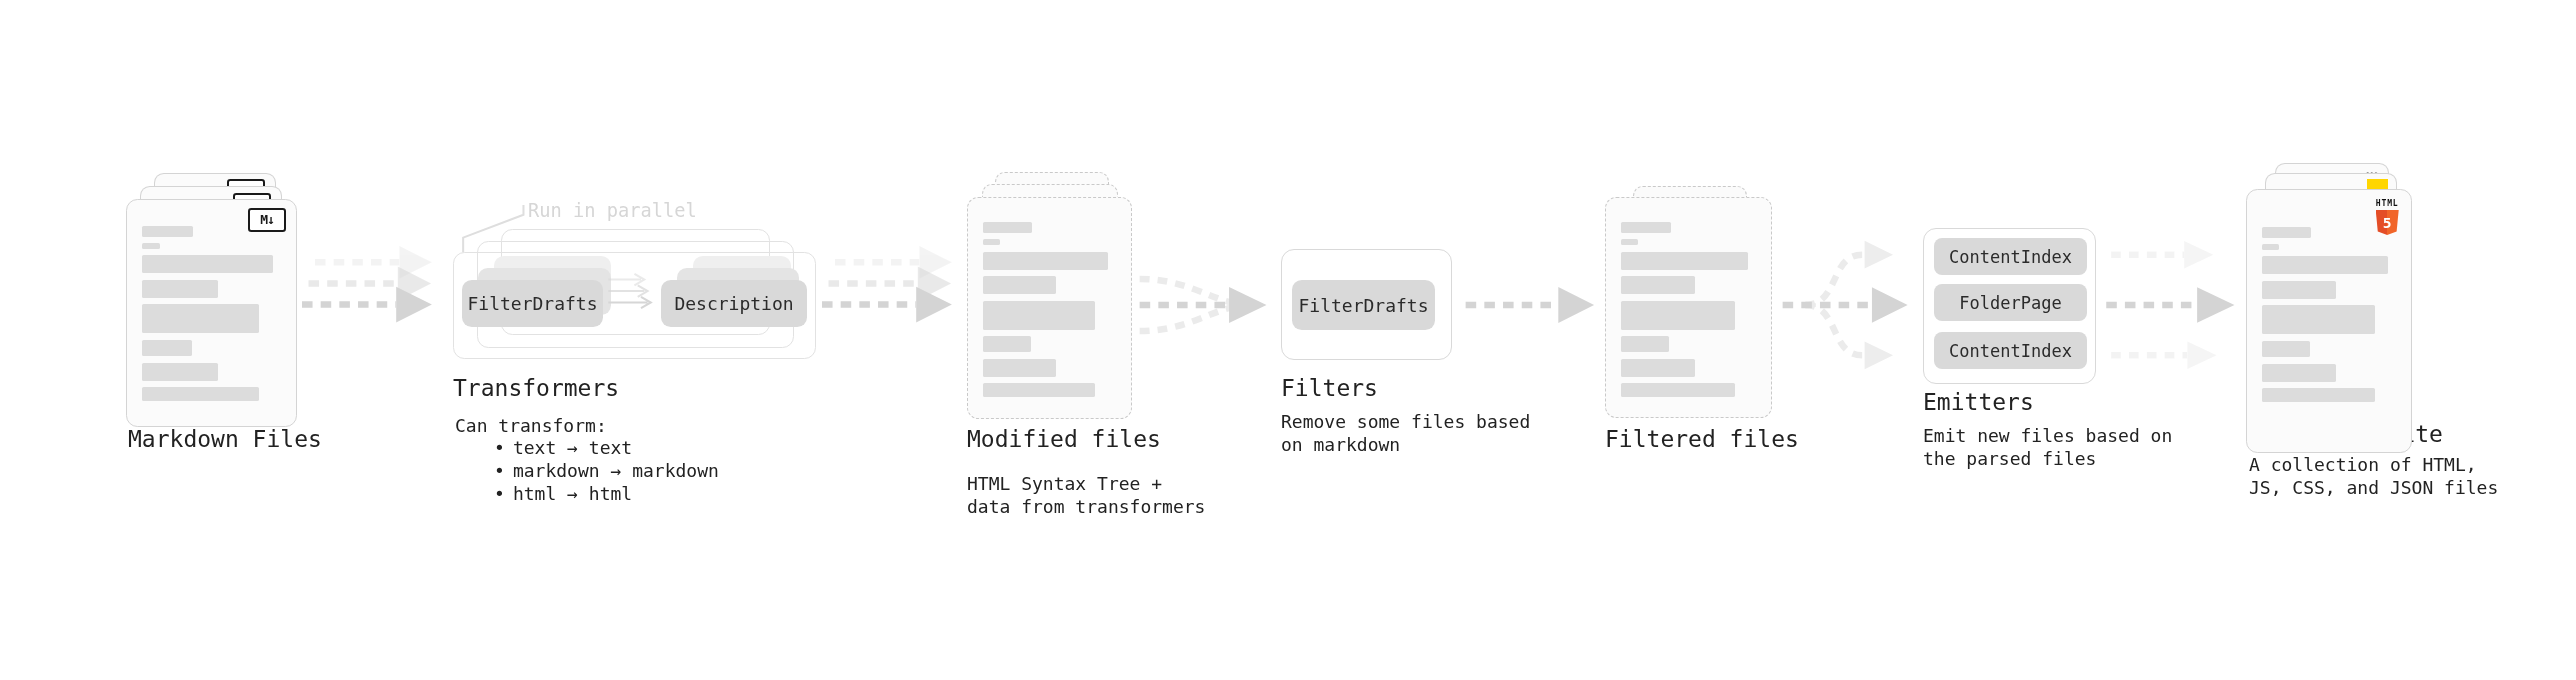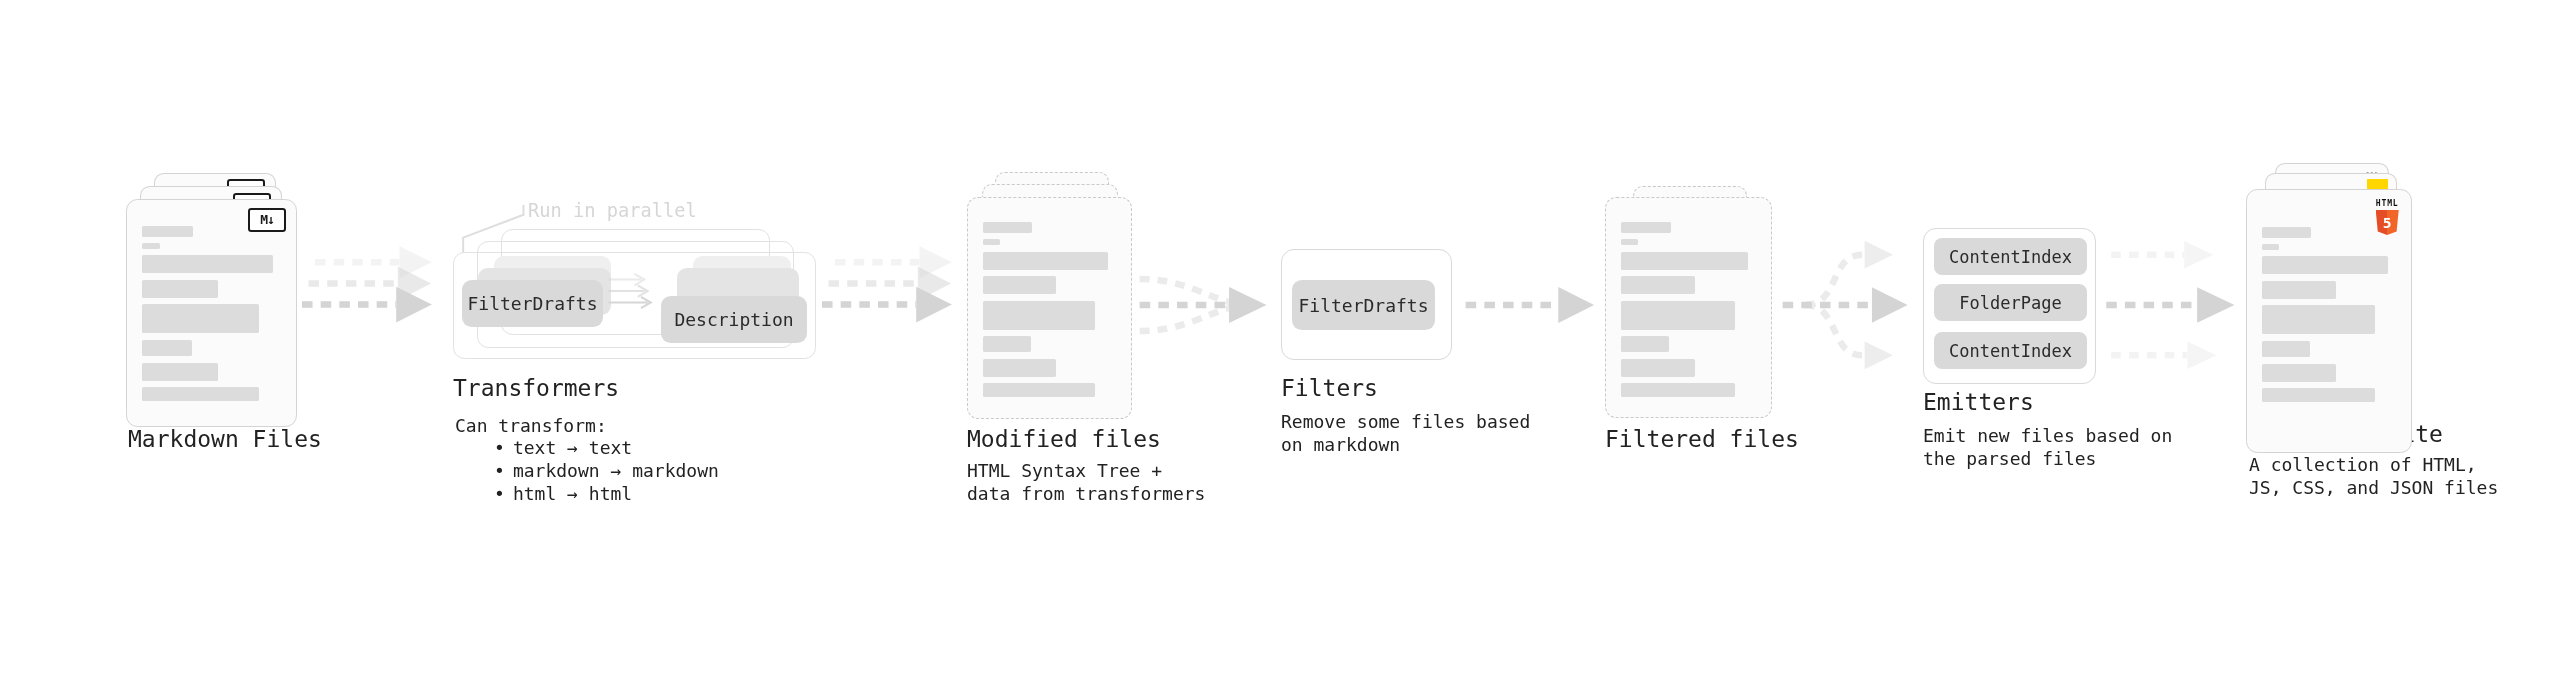--- a/index.html
+++ b/index.html
@@ -98,21 +98,21 @@
   <div class="obox" style="left:501px;top:229px;width:269px;height:106px;"></div>
   <div class="obox" style="left:477px;top:241px;width:317px;height:107px;"></div>
   <div class="obox" style="left:453px;top:252px;width:363px;height:107px;"></div>
 
   <div class="pill g2" style="left:494px;top:256px;width:117px;height:47px;"></div>
   <div class="pill g1" style="left:478px;top:268px;width:133px;height:47px;"></div>
   <div class="pill" style="left:462px;top:280px;width:141px;height:47px;">FilterDrafts</div>
 
   <div class="pill g2" style="left:693px;top:256px;width:98px;height:47px;"></div>
   <div class="pill g1" style="left:677px;top:268px;width:122px;height:47px;"></div>
-  <div class="pill" style="left:661px;top:296px;width:146px;height:47px;">Description</div>
+  <div class="pill" style="left:661px;top:280px;width:146px;height:47px;">Description</div>
 
   <svg class="arr" style="left:605px;top:273px;" width="54" height="41" viewBox="0 0 66 50">
     <g opacity="0.5">
         <path class="thin" d="M4,8 H44 M36,1 L48,8 L36,15"></path>
       </g>
     <g opacity="0.7">
         <path class="thin" d="M4,22 H48 M40,15 L52,22 L40,29"></path>
       </g>
     <g>
         <path class="thin" d="M4,36 H52 M44,29 L56,36 L44,43"></path>
@@ -150,21 +150,21 @@
         <div class="bar" style="width: 13%; height: 5.7px;"></div>
         <div class="bar" style="width: 94%; height: 18px;"></div>
         <div class="bar" style="width: 55%; height: 18px;"></div>
         <div class="bar" style="width: 84%; height: 29px;"></div>
         <div class="bar" style="width: 36%; height: 16.3px;"></div>
         <div class="bar" style="width: 55%; height: 18px;"></div>
         <div class="bar" style="width: 84%; height: 14px;"></div>
       </div>
   </div>
   <div class="node-label" style="left:967px;top:426px;">Modified files</div>
-  <div class="subtext" style="left:967px;top:459px;">HTML Syntax Tree +
+  <div class="subtext" style="left:967px;top:472px;">HTML Syntax Tree +
 data from transformers</div>
 
   <svg class="arr" style="left:1138px;top:256px;" width="135" height="98" viewBox="0 0 166 120">
     <path class="branch" d="M2,28 C55,28 85,50 115,57"></path>
     <path class="branch" d="M2,92 C55,92 85,70 115,63"></path>
     <line class="aline" x1="2" y1="60" x2="112" y2="60"></line>
     <polygon class="ahead" points="112,38 112,82 158,60"></polygon>
   </svg>
 
   <div class="obox dark" style="left:1281px;top:249px;width:171px;height:111px;border-radius:13px;"></div>

